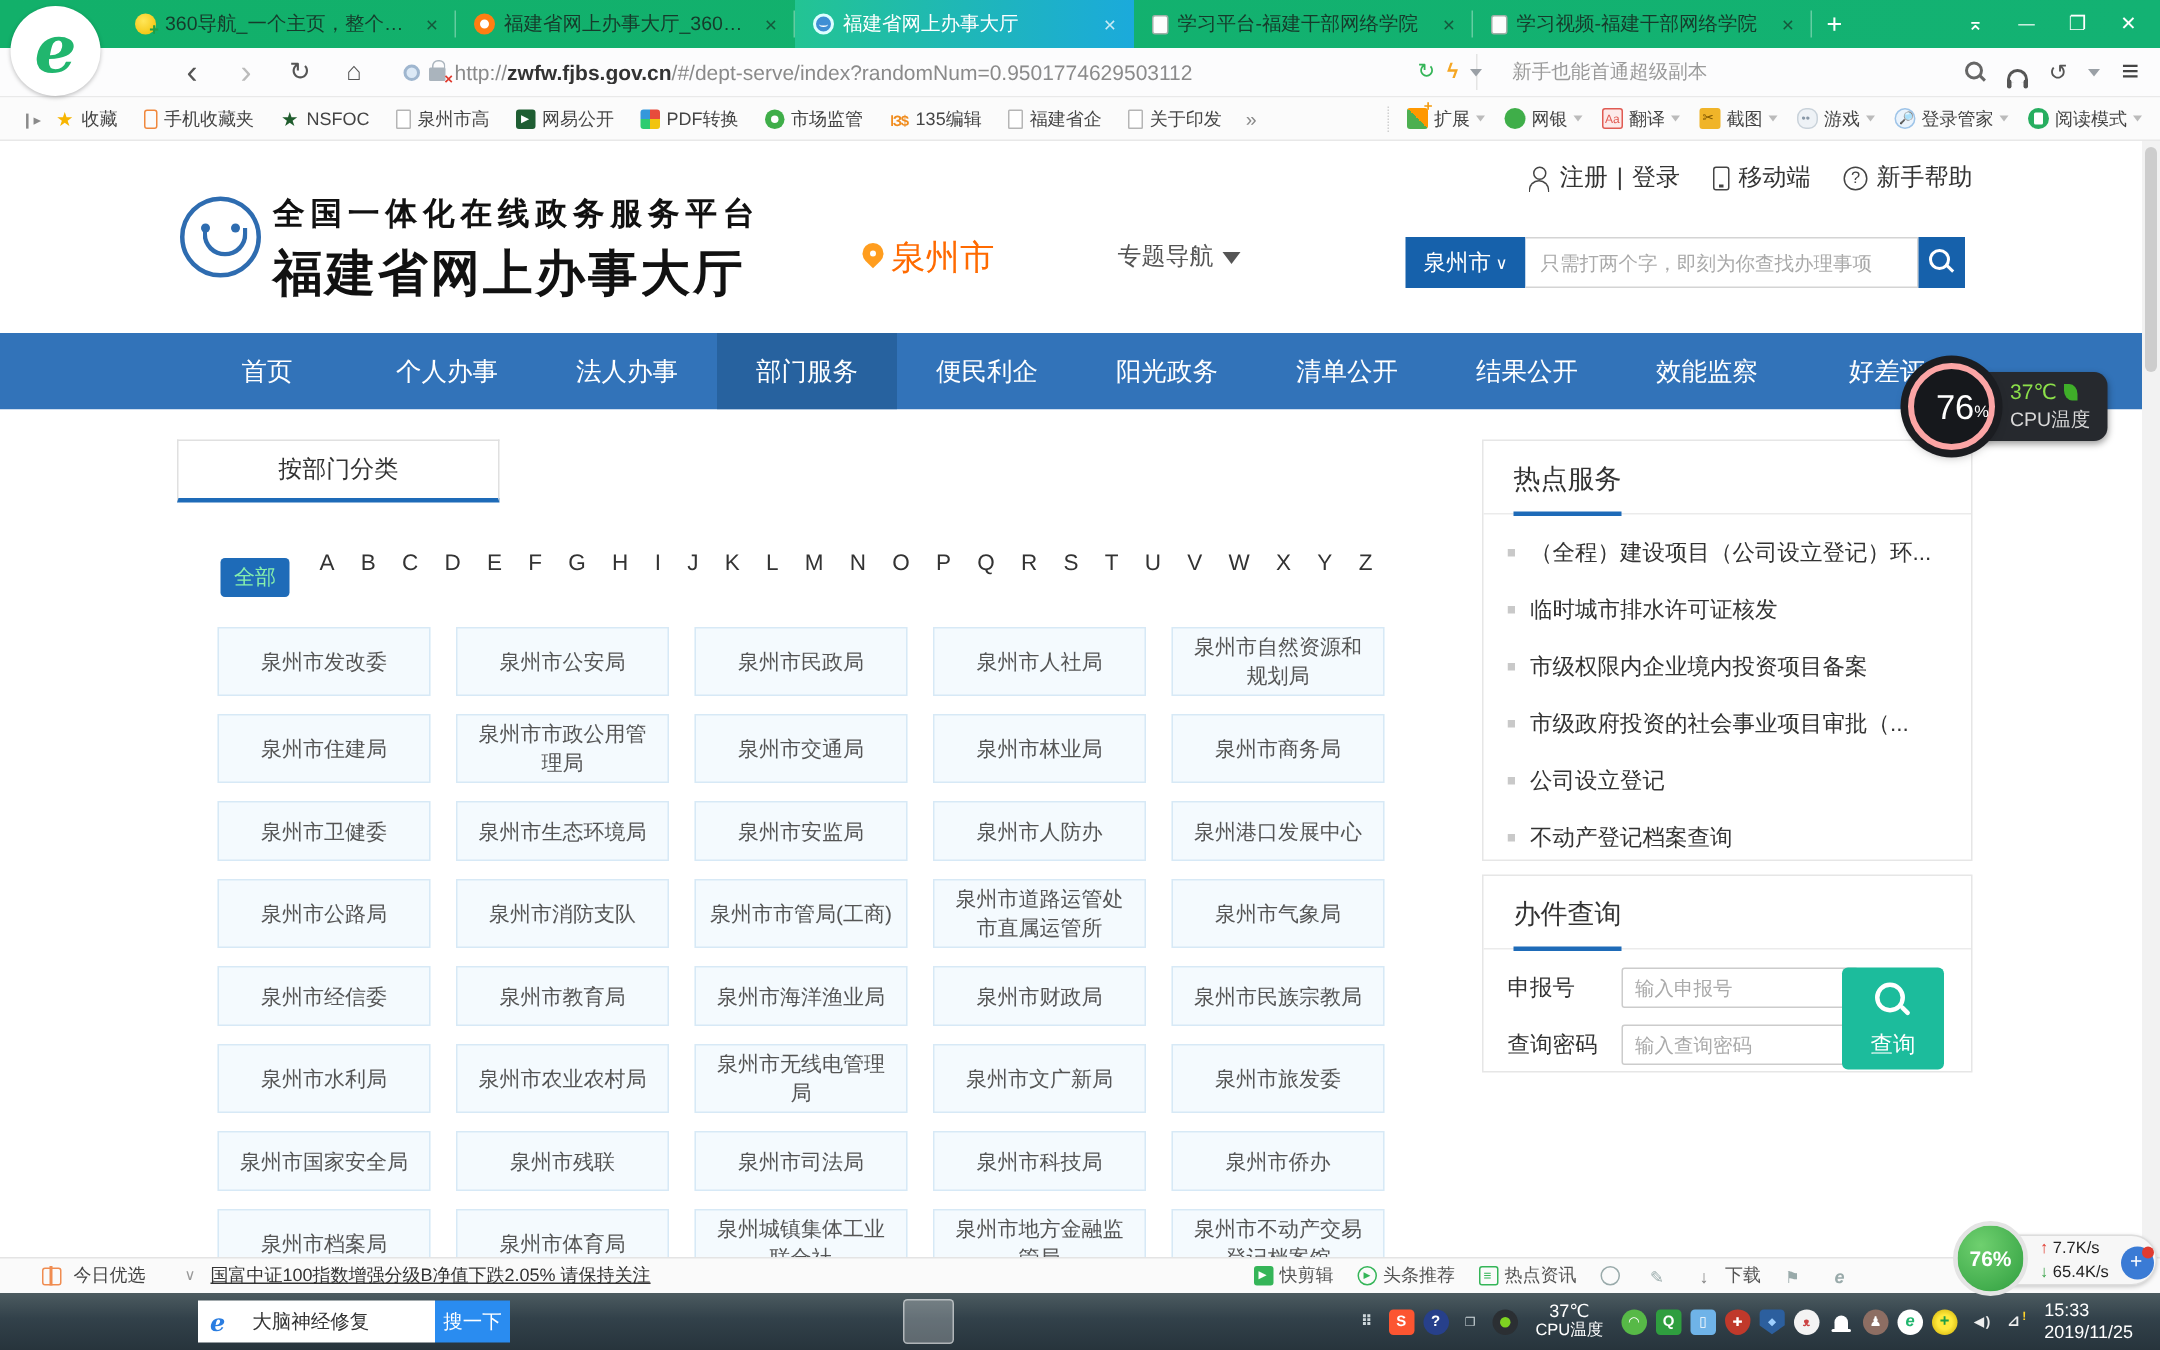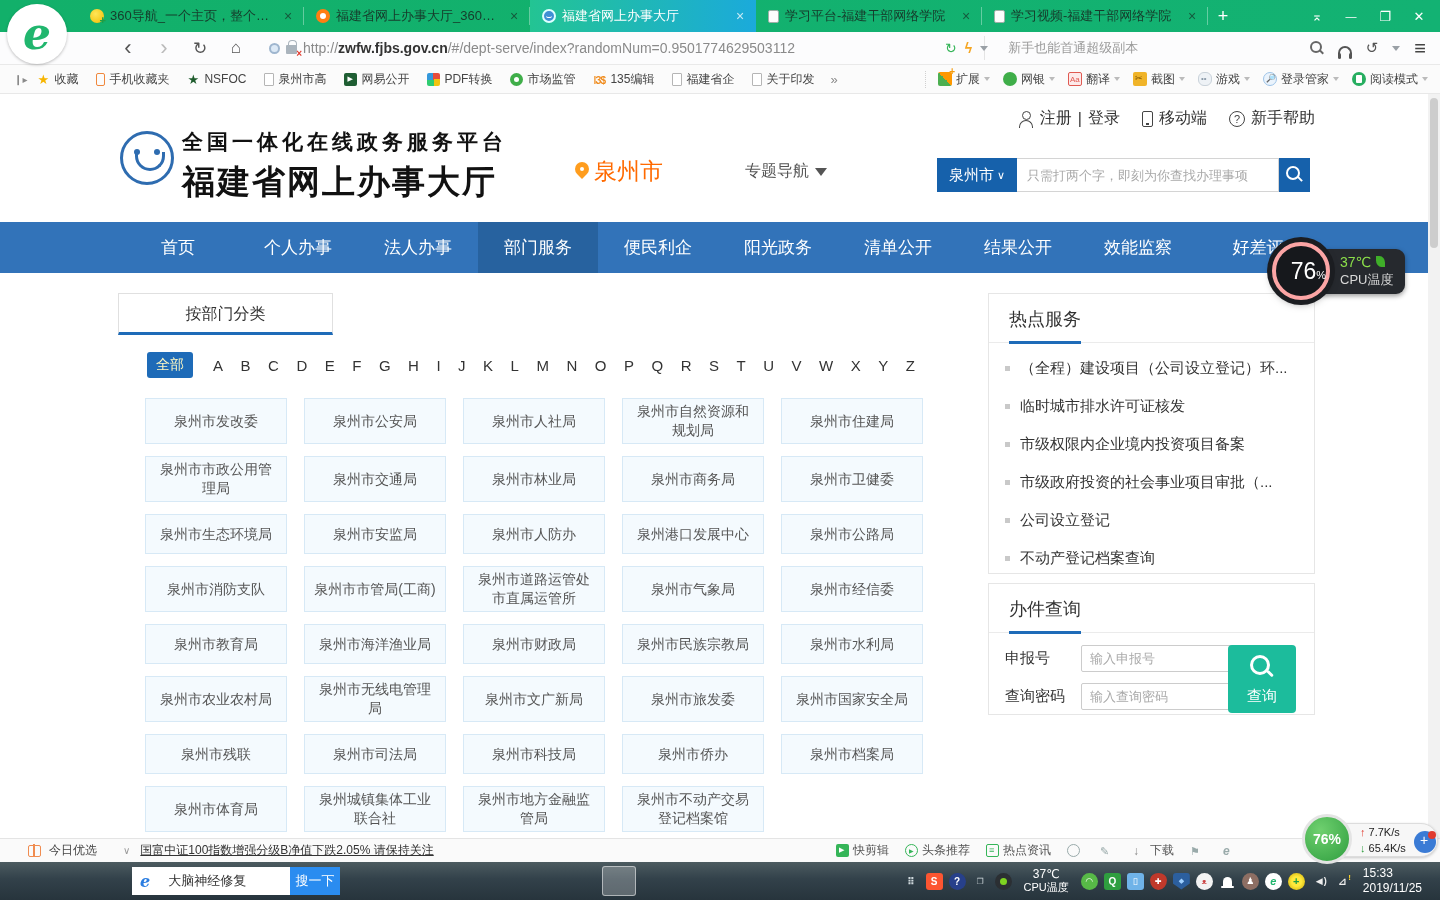--- a/index.html
+++ b/index.html
@@ -135,21 +135,21 @@
   
   .navbar { left:0; top:222px; width:1440px; height:51px; background:#3273b9; display:flex; padding-left:118px; }
   .nav-item { width:120px; text-align:center; line-height:51px; color:#fff; font-size:17px; }
   .nav-item.active { background:#27629f; }
 
   
   .content { left:0; top:273px; width:1440px; height:565px; background:#fff; overflow:hidden; }
   .main-panel { position:absolute; left:118px; top:20px; width:847px; }
   .cat-tab { width:215px; height:42px; border:1px solid #e0e0e0; border-bottom:3px solid #1e6bb8; background:#fff; text-align:center; line-height:40px; font-size:16px; color:#333; }
   .letters-row { margin-top:17px; padding-left:29px; display:flex; align-items:center; }
-  .letter-all { background:#1e6bb8; color:#fef9c3; font-size:14px; padding:4px 9px; border-radius:3px; }
+  .letter-all { background:#1e6bb8; color:#86efac; font-size:14px; padding:4px 9px; border-radius:3px;margin-top:20px; }
   .letters { margin-left:20px; width:702px; display:flex; justify-content:space-between; font-size:15px; color:#333; }
   .dept-grid { margin:20px 0 0 27px; display:grid; grid-template-columns:repeat(5,142px); gap:12px 17px; }
   .dept-btn { min-height:40px; background:#f4fafe; border:1px solid #d7e9f6; display:flex; align-items:center; justify-content:center; text-align:center; font-size:14px; line-height:19px; color:#555; padding:3px 8px; }
 
   .side-card { position:absolute; left:988px; width:327px; background:#fff; border:1px solid #e6e6e6; }
   .hot-card { top:20px; height:281px; }
   .query-card { top:310px; height:132px; }
   .card-head { border-bottom:1px solid #ebebeb; padding:13px 20px 0; }
   .card-title { display:inline-block; font-size:18px; color:#333; padding-bottom:10px; border-bottom:3px solid #1e6bb8; margin-bottom:-2px; }
   .hot-list { padding:6px 14px 0 16px; }
@@ -509,20 +509,21 @@
           <span class="letter">W</span>
           <span class="letter">X</span>
           <span class="letter">Y</span>
           <span class="letter">Z</span>
         </div>
     </div>
     <div class="dept-grid">
 
     <div class="dept-btn">泉州市发改委</div>
         <div class="dept-btn">泉州市公安局</div>
+        <div class="dept-btn">泉州市民政局</div>
         <div class="dept-btn">泉州市人社局</div>
         <div class="dept-btn">泉州市自然资源和规划局</div>
         <div class="dept-btn">泉州市住建局</div>
         <div class="dept-btn">泉州市市政公用管理局</div>
         <div class="dept-btn">泉州市交通局</div>
         <div class="dept-btn">泉州市林业局</div>
         <div class="dept-btn">泉州市商务局</div>
         <div class="dept-btn">泉州市卫健委</div>
         <div class="dept-btn">泉州市生态环境局</div>
         <div class="dept-btn">泉州市安监局</div>

